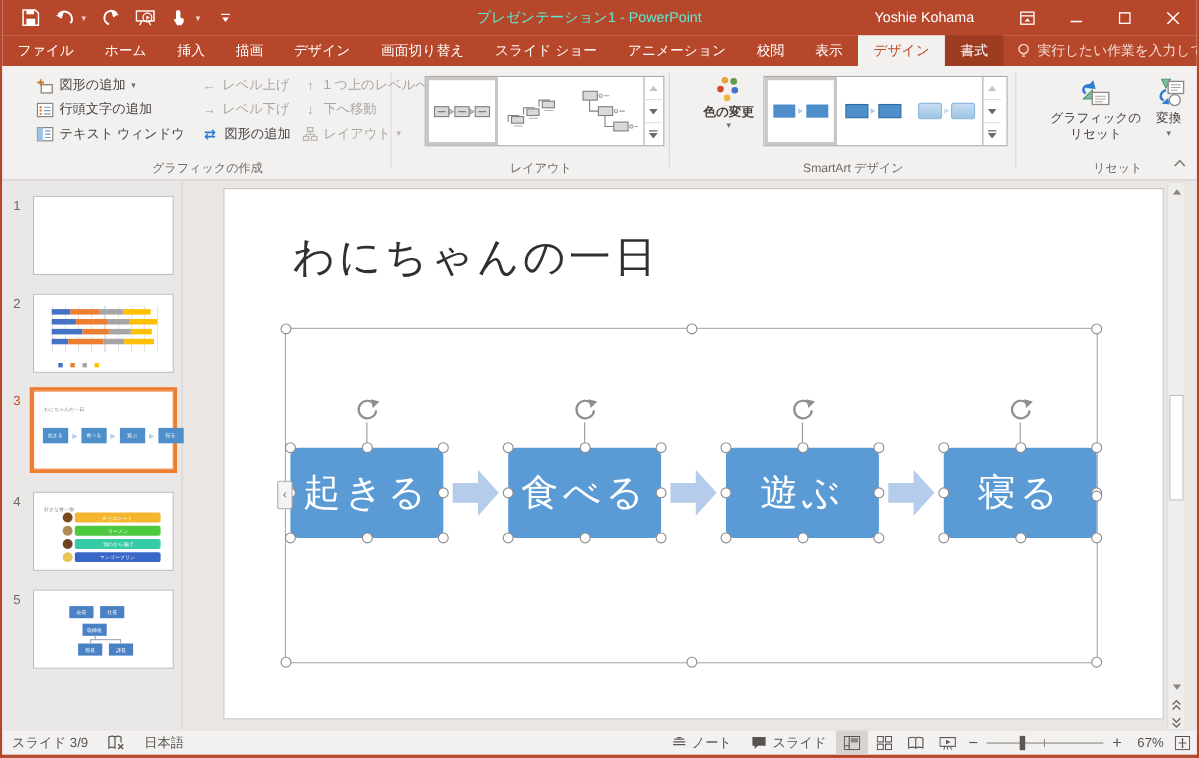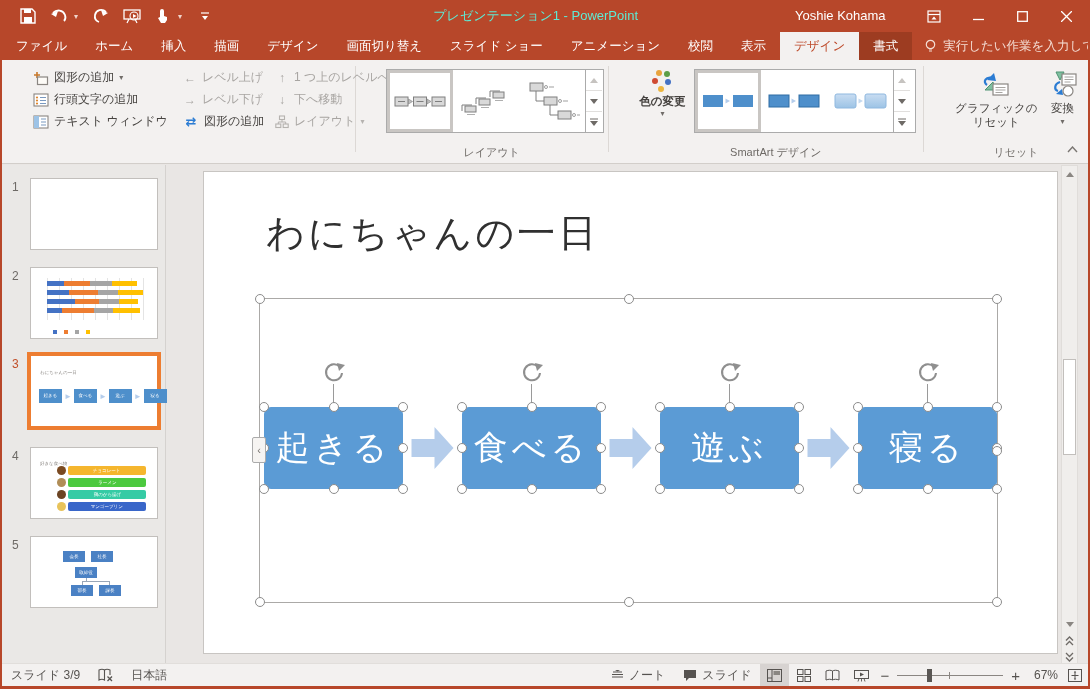--- a/index.html
+++ b/index.html
@@ -274,20 +274,21 @@
       <div class="ritem dis">
         <svg width="14" height="14" viewBox="0 0 14 14">
             <rect x="4.5" y="1" width="5" height="3.5" fill="none" stroke="#B5B2AF" stroke-width="1.1"></rect>
             <rect x="0.8" y="9" width="5" height="3.5" fill="none" stroke="#B5B2AF" stroke-width="1.1"></rect>
             <rect x="8.2" y="9" width="5" height="3.5" fill="none" stroke="#B5B2AF" stroke-width="1.1"></rect>
             <path d="M7 4.5v2.5M3.3 9V7h7.4v2" fill="none" stroke="#B5B2AF" stroke-width="1"></path>
           </svg>
         <span>レイアウト</span>
         <span class="caret">▾</span>
       </div>
+      <div class="grplabel">グラフィックの作成</div>
     </div>
     <div class="rdivider"></div>
 
     <div class="rgroup g2">
       <div class="gal">
         <div class="galitem sel">
           <svg width="56" height="30" viewBox="0 0 56 30">
             <rect x="3" y="11" width="13" height="9" fill="#D9D9D9" stroke="#7F7F7F"></rect>
               <rect x="21.5" y="11" width="13" height="9" fill="#D9D9D9" stroke="#7F7F7F"></rect>
               <rect x="40" y="11" width="13" height="9" fill="#D9D9D9" stroke="#7F7F7F"></rect>

